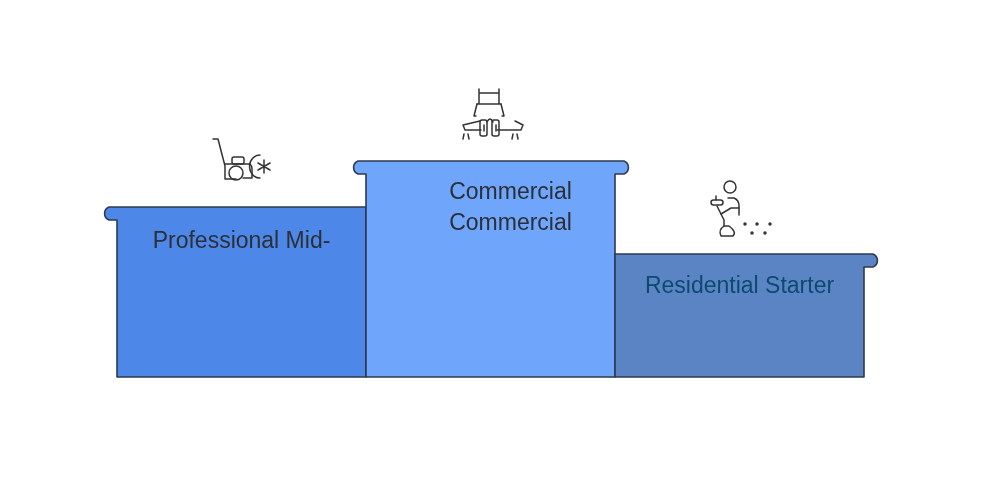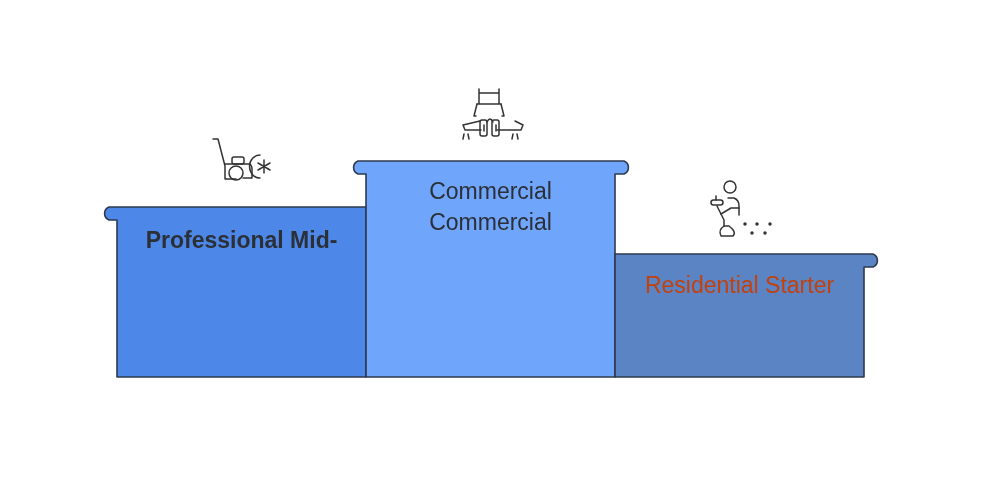--- a/index.html
+++ b/index.html
@@ -70,25 +70,25 @@
       <path d="M724,226 Q718,230 721,236 L733,236 Q737,232 729,226 Z"></path>
       <circle cx="745" cy="224" r="1" fill="#333"></circle>
       <circle cx="757" cy="224" r="1" fill="#333"></circle>
       <circle cx="770" cy="224" r="1" fill="#333"></circle>
       <circle cx="752" cy="233" r="1" fill="#333"></circle>
       <circle cx="765" cy="233" r="1" fill="#333"></circle>
     </g>
   </svg>
 
   
-  <div class="label" style="left: 117px; top: 225px; width: 249px; color: rgb(43, 47, 54); font-weight: bold;">
+  <div class="label" style="left: 117px; top: 225px; width: 249px; color: rgb(43, 47, 54);">
     <div>Professional Mid-</div>
   </div>
 
-  <div class="label" style="left: 366px; top: 176px; width: 249px; color: rgb(43, 47, 54);">
+  <div class="label" style="left: 366px; top: 176px; width: 249px; color: rgb(43, 47, 54); padding-left: 20px;">
     <div>Commercial</div>
     <div>Commercial</div>
   </div>
 
-  <div class="label" style="left: 615px; top: 270px; width: 249px; color: #c2410c;">
+  <div class="label" style="left: 615px; top: 270px; width: 249px; color: #0c4a6e;">
     <div>Residential Starter</div>
   </div>
 </div>
 
 </body></html>

